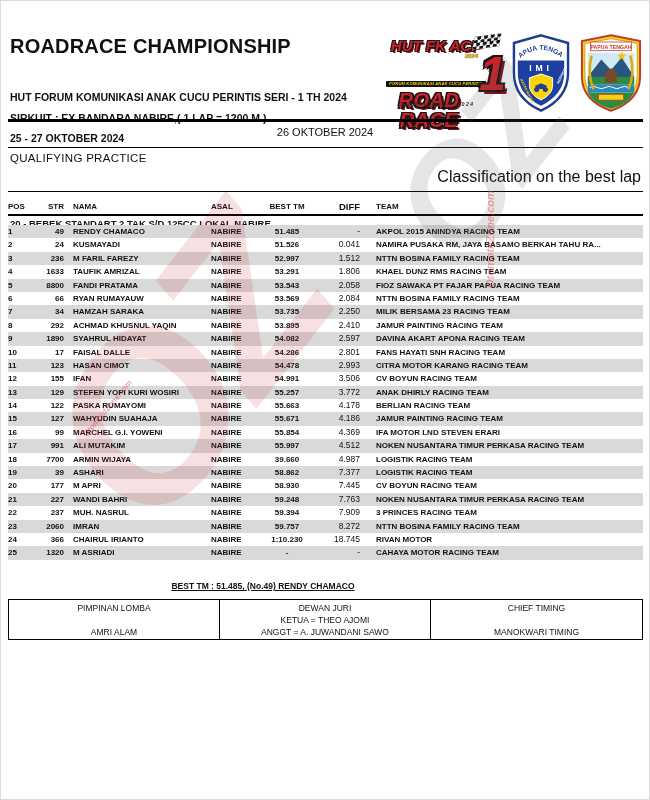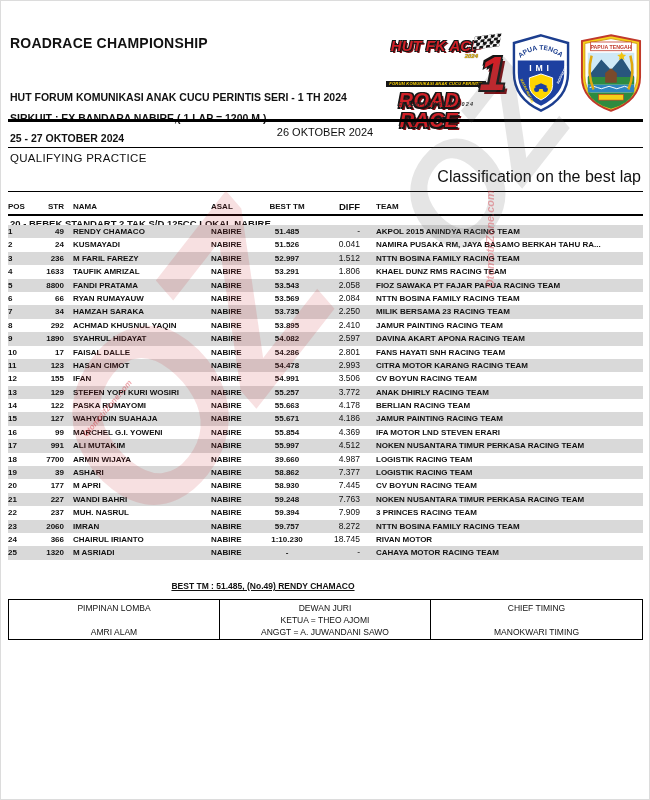--- a/index.html
+++ b/index.html
@@ -10,21 +10,21 @@
     position: relative;
     width: 650px; height: 800px;
     background: #fff;
     color: #111;
     overflow: hidden;
     box-shadow: inset 0 0 0 1px #dcdcdc;
   }
   .abs { position: absolute; }
 
   
-  .h-title { top: 35px; left: 10px; font-size: 14px; font-weight: bold; letter-spacing: .2px; }
+  .h-title { top: 35px; left: 10px; font-size: 20px; font-weight: bold; letter-spacing: .2px; }
   .h-sub   { left: 10px; font-size: 10.5px; font-weight: bold; margin-top: 29px; }
   .h-sub1  { top: 62px; }
   .h-sub2  { top: 83px; }
   .h-sub3  { top: 103px; }
 
   .logos { top: 34px; right: 8px; display: flex; gap: 10px; align-items: flex-start; }
 
   
   .event-logo { position: relative; width: 132px; height: 82px; text-align: center;
                 font-style: italic; font-weight: bold; }

